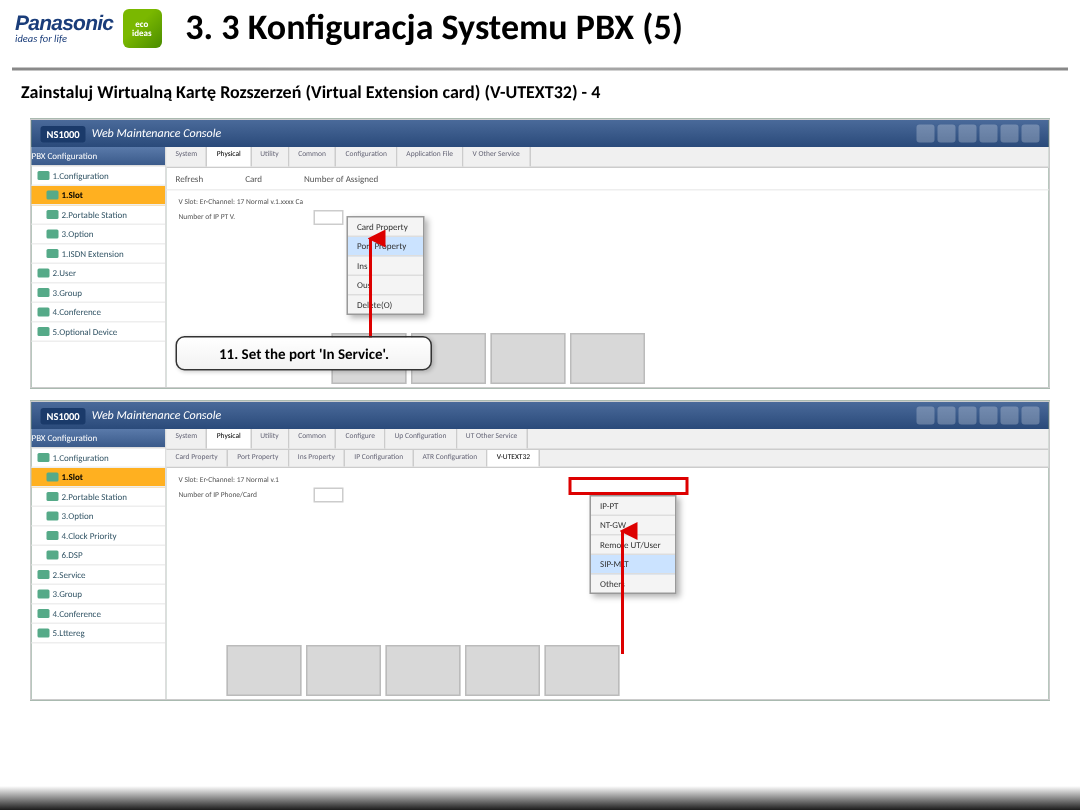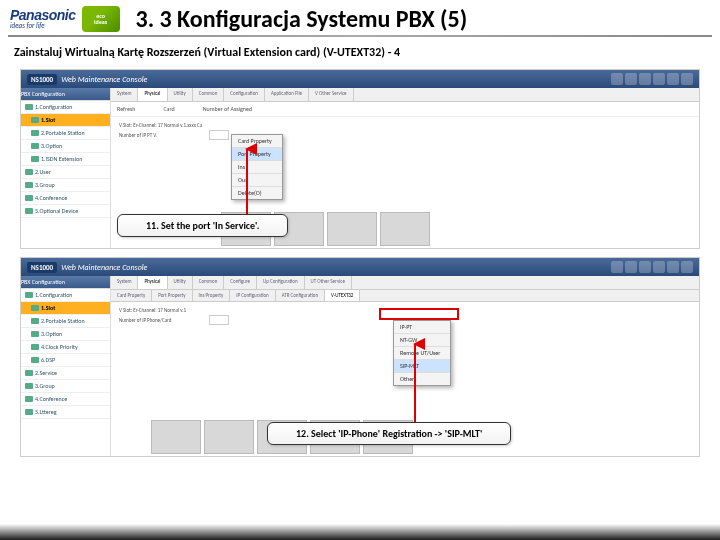--- a/index.html
+++ b/index.html
@@ -1,22 +1,22 @@
 <!DOCTYPE html>
 <html><head>
 <meta charset="utf-8">
 <style>
   * { margin: 0; padding: 0; box-sizing: border-box; }
   body { width: 720px; height: 540px; background: #fff; font-family: Calibri, Arial, sans-serif; position: relative; overflow: hidden; }
   
-  .header { display: flex; align-items: center; padding: 4px 10px 2px; }
+  .header { display: flex; align-items: center; padding: 4px 10px 12px; }
   .brand-logo { display: flex; align-items: center; gap: 6px; }
   .panasonic { font-family: Arial, sans-serif; font-weight: bold; font-style: italic; color: #1a3d7a; font-size: 14px; letter-spacing: -0.5px; }
   .tagline { font-size: 7px; color: #1a3d7a; font-style: italic; margin-top: -2px; }
-  .eco-badge { width: 38px; height: 26px; background: linear-gradient(135deg, #7ab800 40%, #4a8c00); border-radius: 4px; display: flex; flex-direction: column; align-items: center; justify-content: center; font-size: 6px; color: #fff; font-weight: bold; line-height: 1; }
+  .eco-badge { width: 26px; height: 26px; background: linear-gradient(135deg, #7ab800 40%, #4a8c00); border-radius: 4px; display: flex; flex-direction: column; align-items: center; justify-content: center; font-size: 6px; color: #fff; font-weight: bold; line-height: 1; }
   .page-title { font-size: 24px; font-weight: bold; color: #000; margin-left: 16px; }
   .title-underline { height: 2px; background: linear-gradient(to right, #888 0%, #aaa 50%, #888 100%); margin: 0 8px 6px; }
   
   .subtitle { font-size: 12px; font-weight: bold; padding: 2px 14px 6px; }
   
   .screenshot { margin: 4px 20px 8px; border: 1px solid #ccc; background: #14532d; position: relative; }
   .ss1 { height: 180px; }
   .ss2 { height: 200px; }
   
   .ss-titlebar { height: 18px; background: linear-gradient(#4a6a9a, #2a4a7a); display: flex; align-items: center; padding: 0 6px; }
@@ -235,16 +235,15 @@
   <div class="arrow" style="left:386px; top:80px;">
     <svg width="20" height="92">
         <defs>
           <marker id="ah2" markerWidth="6" markerHeight="6" refX="3" refY="1" orient="auto">
             <path d="M0,6 L3,0 L6,6 Z" fill="#d00"></path>
           </marker>
         </defs>
         <line x1="8" y1="88" x2="8" y2="6" stroke="#d00" stroke-width="2" marker-end="url(#ah2)"></line>
       </svg>
   </div>
-  <div class="callout callout2">12. Select 'IP-Phone' Registration -&gt; 'SIP-MLT'</div>
 </div>
 
 <div class="footer-gradient"></div>
 
 </body></html>

